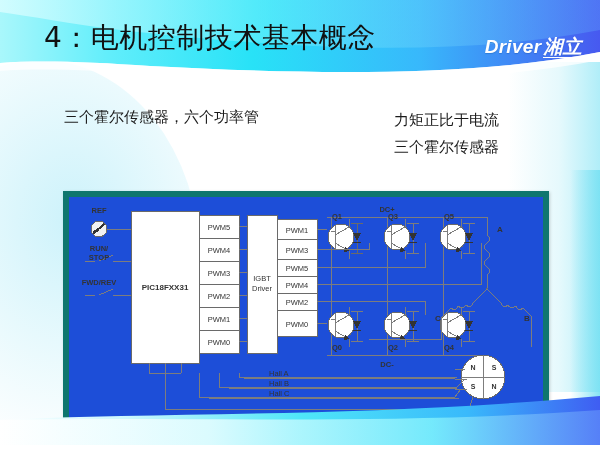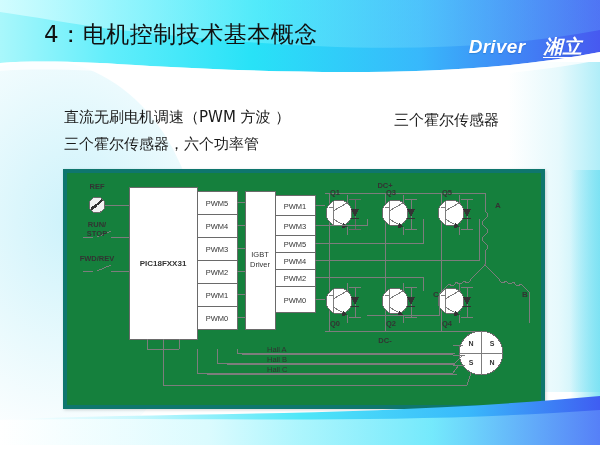--- a/index.html
+++ b/index.html
@@ -29,44 +29,44 @@
   }
 
   
   .header{
     position:absolute;left:0;top:0;width:600px;height:80px;
     overflow:hidden;
   }
   .header svg{position:absolute;left:0;top:0;}
   .header-title{
     position:absolute;left:44px;top:19px;
-    font-size:23px;color:#111;letter-spacing:.5px;white-space:nowrap;
+    font-size:28px;color:#111;letter-spacing:.5px;white-space:nowrap;
     font-family:"DejaVu Sans","Liberation Sans",sans-serif;
   }
   .brand{
     position:absolute;right:18px;top:34px;
     font-size:19px;font-weight:bold;font-style:italic;color:#fff;
     white-space:nowrap;letter-spacing:.3px;
     text-shadow:0 1px 1px rgba(0,60,120,.25);
   }
-  .brand .cn{font-style:italic;font-weight:bold;border-bottom:1px solid #fff;padding-bottom:0px;margin-left:18px;font-family:"DejaVu Sans","Liberation Sans",sans-serif;}
+  .brand .cn{font-style:italic;font-weight:bold;border-bottom:1px solid #fff;padding-bottom:0px;margin-left:2px;font-family:"DejaVu Sans","Liberation Sans",sans-serif;}
 
   
   .bullets{position:absolute;left:64px;top:104px;width:500px;}
   .bul-col-a{position:absolute;left:0;top:0;width:300px;}
   .bul-col-b{position:absolute;left:330px;top:3px;width:200px;}
   .bul-line{
     font-size:15px;color:#1a1a1a;line-height:27px;white-space:nowrap;
     font-family:"DejaVu Sans","Liberation Sans",sans-serif;
   }
 
   
   .diagram-panel{
-    position:absolute;left:63px;top:169px;width:474px;height:232px;
-    background:#15803d;border:4px solid #0f766e;
+    position:absolute;left:63px;top:191px;width:474px;height:232px;
+    background:#1d4ed8;border:6px solid #0f766e;
     box-shadow:1px 1px 3px rgba(0,0,0,.18);
   }
   .diagram-panel svg{display:block;}
 
   
   .footer{
     position:absolute;left:0;bottom:0;width:600px;height:60px;overflow:hidden;
   }
   .footer svg{position:absolute;left:0;bottom:0;}
 </style>
@@ -98,24 +98,24 @@
       <path d="M0,0 L600,0 L600,52 C470,78 300,74 150,66 C90,62 40,60 0,63 Z" fill="url(#hdrGrad)"></path>
       <path d="M0,0 L600,0 L600,30 C430,62 250,44 120,30 C70,24 30,16 0,12 Z" fill="url(#hdrGrad2)"></path>
       <path d="M0,63 C40,60 90,62 150,66 C300,74 470,78 600,52 L600,60 C470,86 300,82 150,74 C90,70 40,68 0,71 Z" fill="#ffffff" opacity=".75"></path>
     </svg>
     <div class="header-title">4：电机控制技术基本概念</div>
     <div class="brand"><span>Driver</span><span class="cn">湘立</span></div>
   </div>
 
   <div class="bullets">
     <div class="bul-col-a">
-      <div class="bul-line">直流无刷电机调速（PWM 方波 ）</div>
       <div class="bul-line">三个霍尔传感器，六个功率管</div>
     </div>
     <div class="bul-col-b">
+      <div class="bul-line">力矩正比于电流</div>
       <div class="bul-line">三个霍尔传感器</div>
     </div>
   </div>
 
   <div class="diagram-panel">
     <svg width="472" height="230" viewBox="0 0 472 230">
       <g fill="none" stroke="#7d7d7d" stroke-width="1" shape-rendering="crispEdges">
 
         <circle cx="30" cy="32" r="8" fill="#f2f2f2" stroke="#6a6a6a"></circle>
         <path d="M30,32 L35,27" stroke="#333" stroke-width="2"></path>

